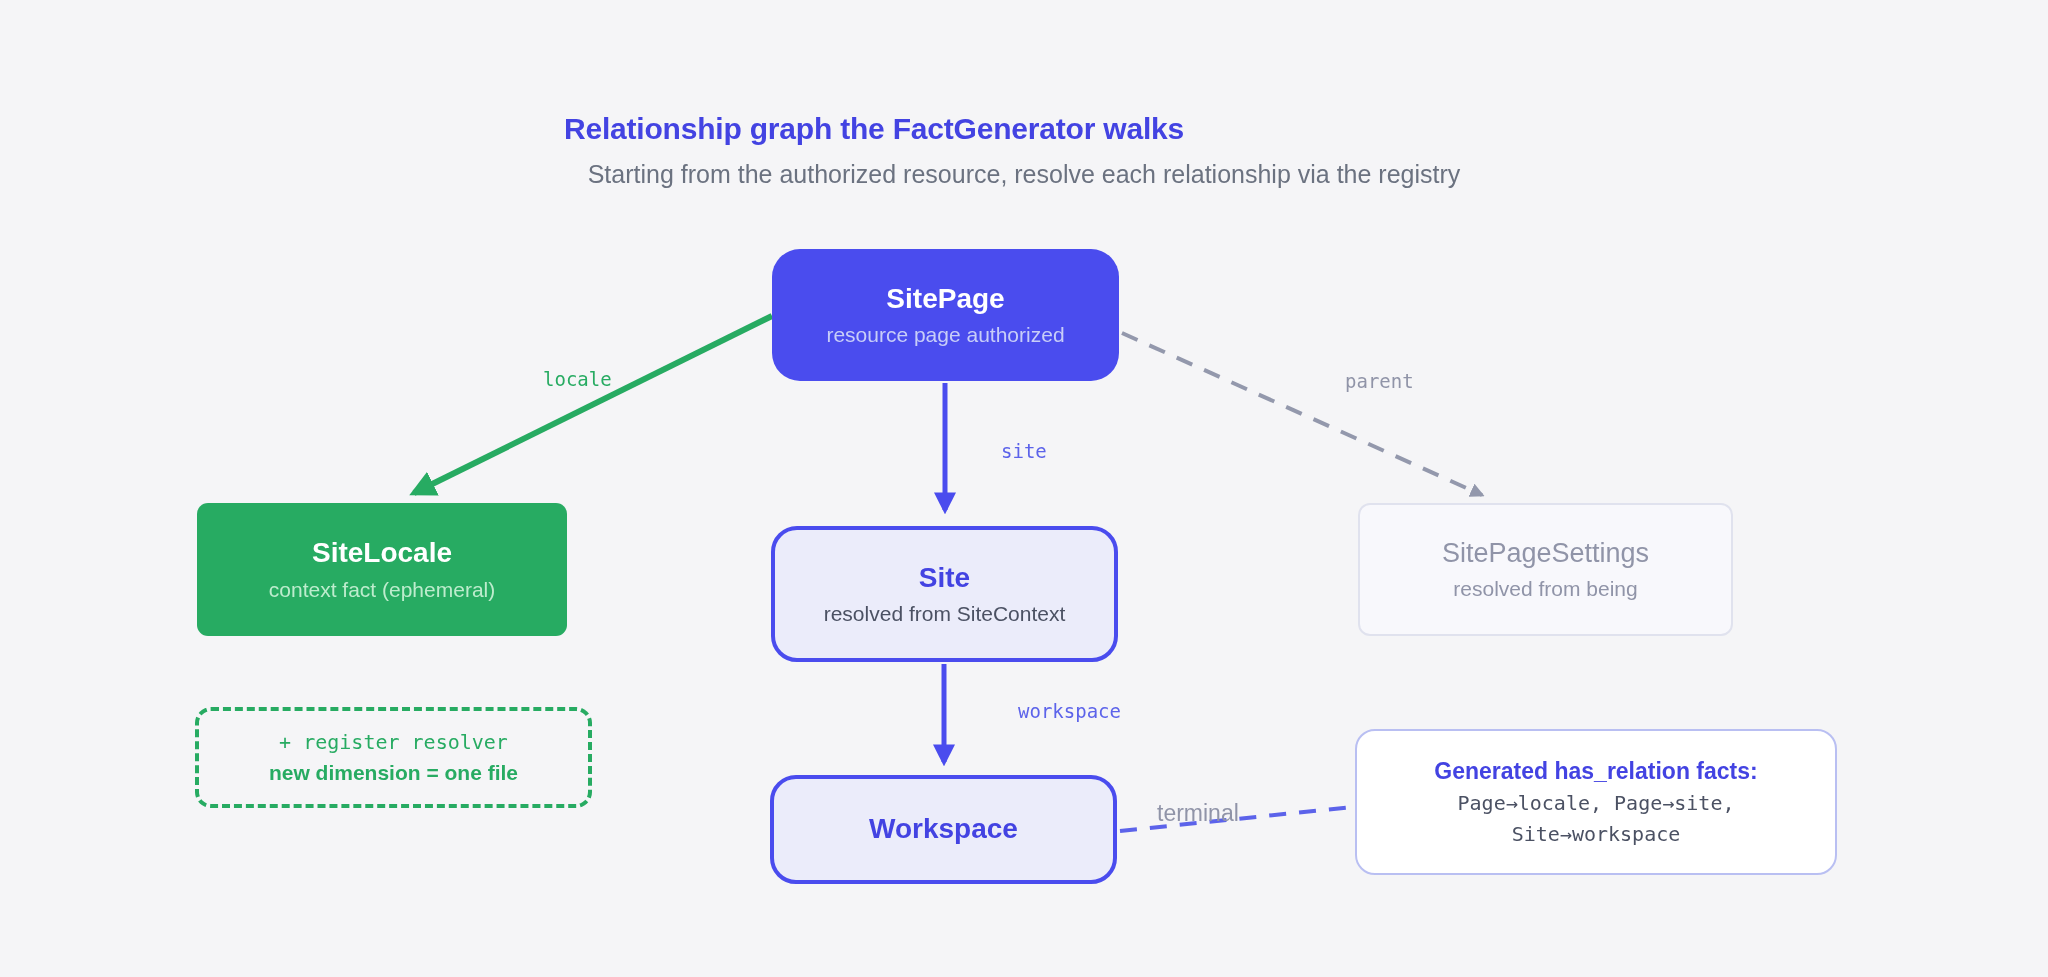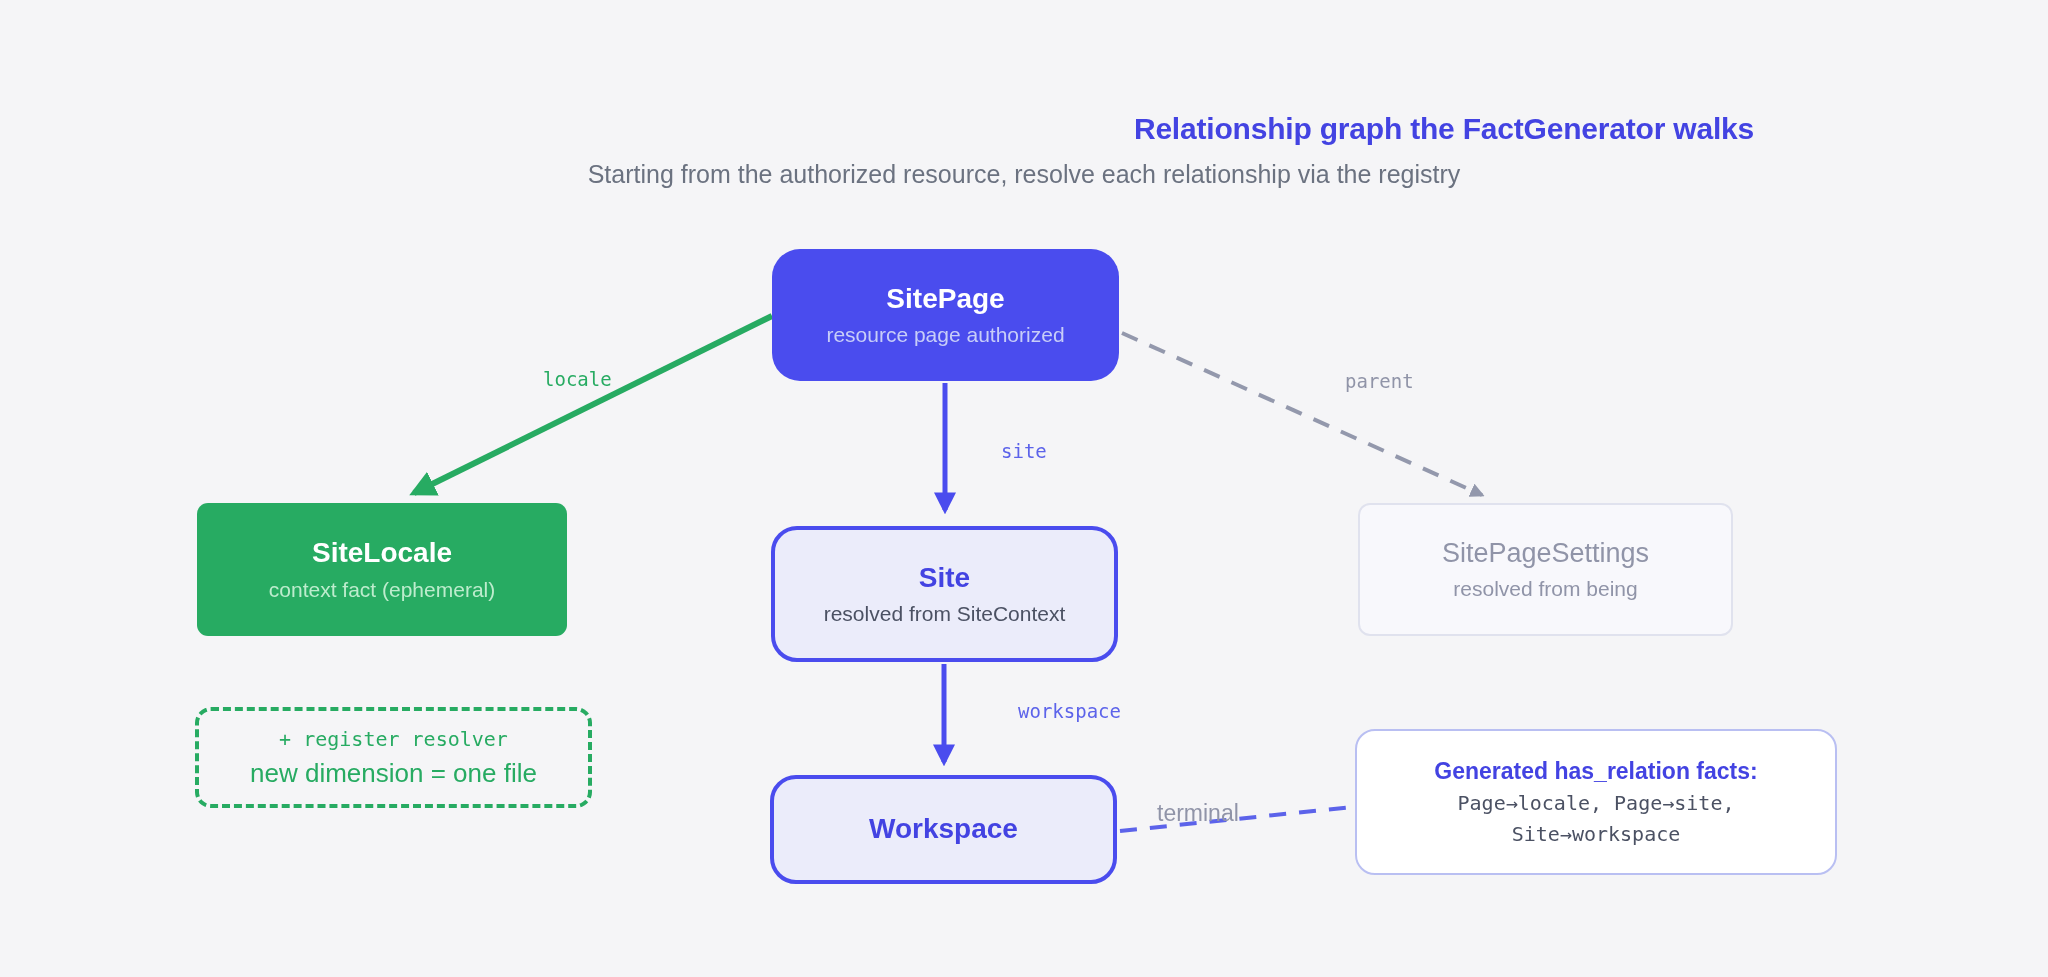--- a/index.html
+++ b/index.html
@@ -25,21 +25,21 @@
   body{
     background:var(--page-bg,#f5f5f7);
     font-family:"Liberation Sans",sans-serif;
     position:relative;
     overflow:hidden;
   }
   .canvas{position:absolute;left:0;top:0;width:2048px;height:977px;}
 
   
   .hdr-title{
-    position:absolute;left:14px;top:112px;width:1740px;text-align:right;
+    position:absolute;left:4px;top:112px;width:1740px;text-align:center;
     font-size:30px;font-weight:700;color:var(--indigo-text,#4343e2);
     letter-spacing:-0.2px;
   }
   .hdr-sub{
     position:absolute;left:0;top:160px;width:2048px;text-align:center;
     font-size:25px;font-weight:400;color:var(--gray-text,#6b7280);
   }
 
   
   svg.edges{position:absolute;left:0;top:0;width:2048px;height:977px;pointer-events:none;}
@@ -77,21 +77,21 @@
   .n-settings .node-title{color:var(--muted,#9094a8);font-weight:400;font-size:27px;}
   .n-settings .node-sub{color:var(--muted,#9094a8);}
 
   .n-workspace{left:770px;top:775px;width:347px;height:109px;border-radius:26px;
     background:var(--node-fill,#ebecfa);border:4px solid var(--indigo,#4a4cee);}
   .n-workspace .node-title{color:var(--indigo-text,#4343e2);}
 
   .n-register{left:195px;top:707px;width:397px;height:101px;border-radius:16px;
     border:4px dashed var(--green,#27ab62);background:transparent;gap:7px;}
   .n-register .reg-line1{font-family:"DejaVu Sans Mono",monospace;font-size:20px;color:var(--green,#27ab62);}
-  .n-register .reg-line2{font-size:26px;color:var(--green,#27ab62);}
+  .n-register .reg-line2{font-size:21px;color:var(--green,#27ab62);font-weight:bold;}
 
   .n-facts{left:1355px;top:729px;width:482px;height:146px;border-radius:20px;
     background:var(--white,#ffffff);border:2px solid var(--facts-border,#b9bff2);gap:6px;}
   .n-facts .facts-title{font-size:23px;font-weight:700;color:var(--indigo-text,#4343e2);}
   .n-facts .facts-line{font-family:"DejaVu Sans Mono",monospace;font-size:20px;color:var(--slate,#4b5163);line-height:1.25;}
 
   
   .edge-label{position:absolute;font-family:"DejaVu Sans Mono",monospace;font-size:19px;white-space:nowrap;}
   .el-locale{left:543px;top:368px;color:var(--green,#27ab62);}
   .el-site{left:1001px;top:440px;color:var(--dash-blue,#5c63ea);}

